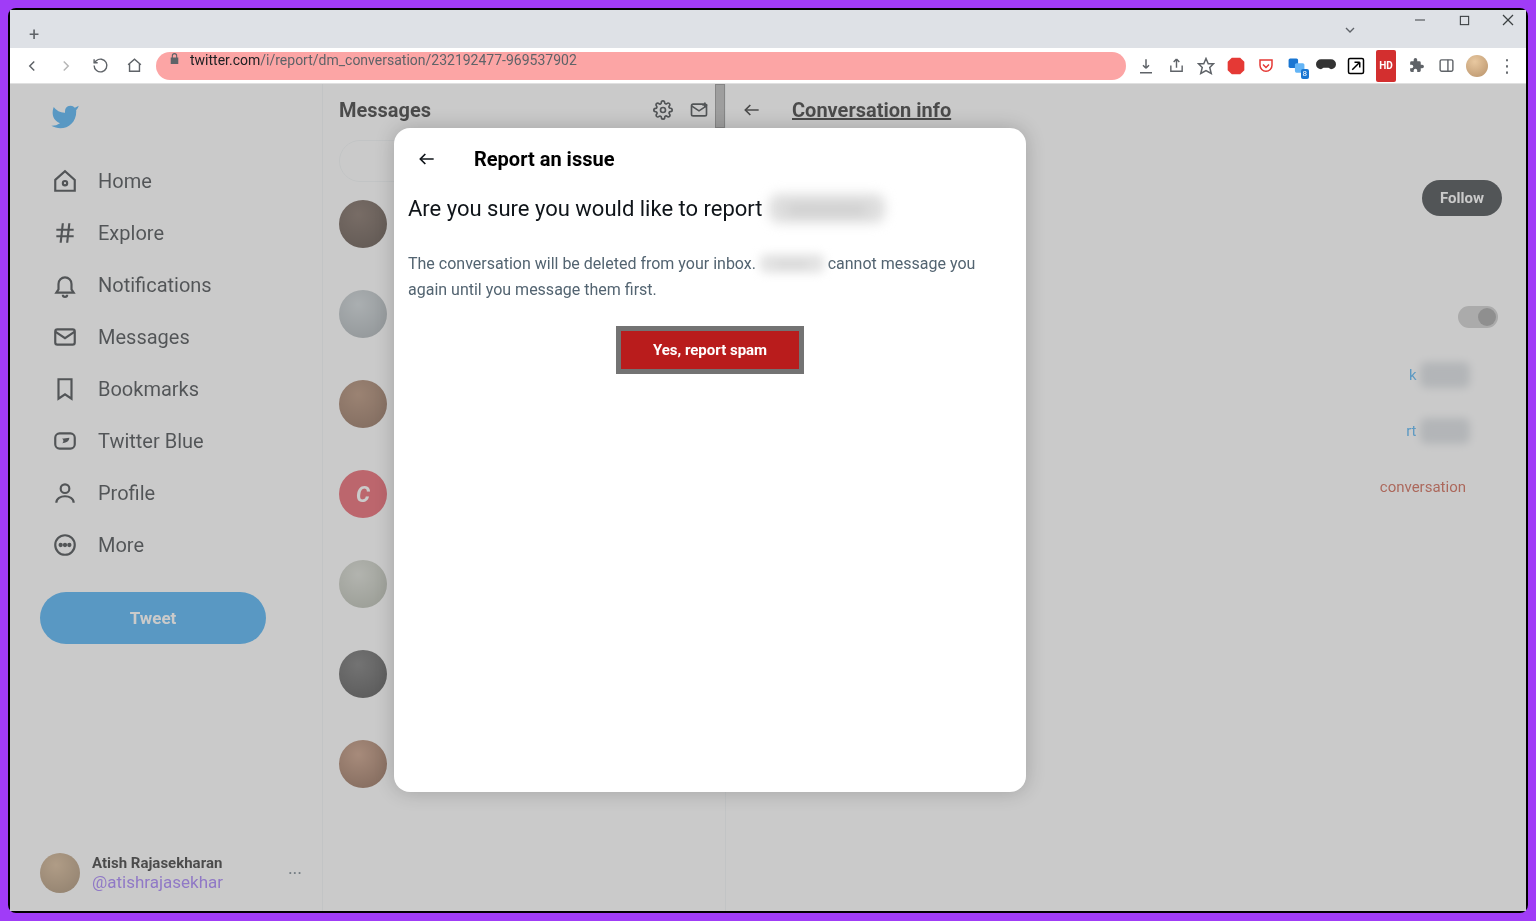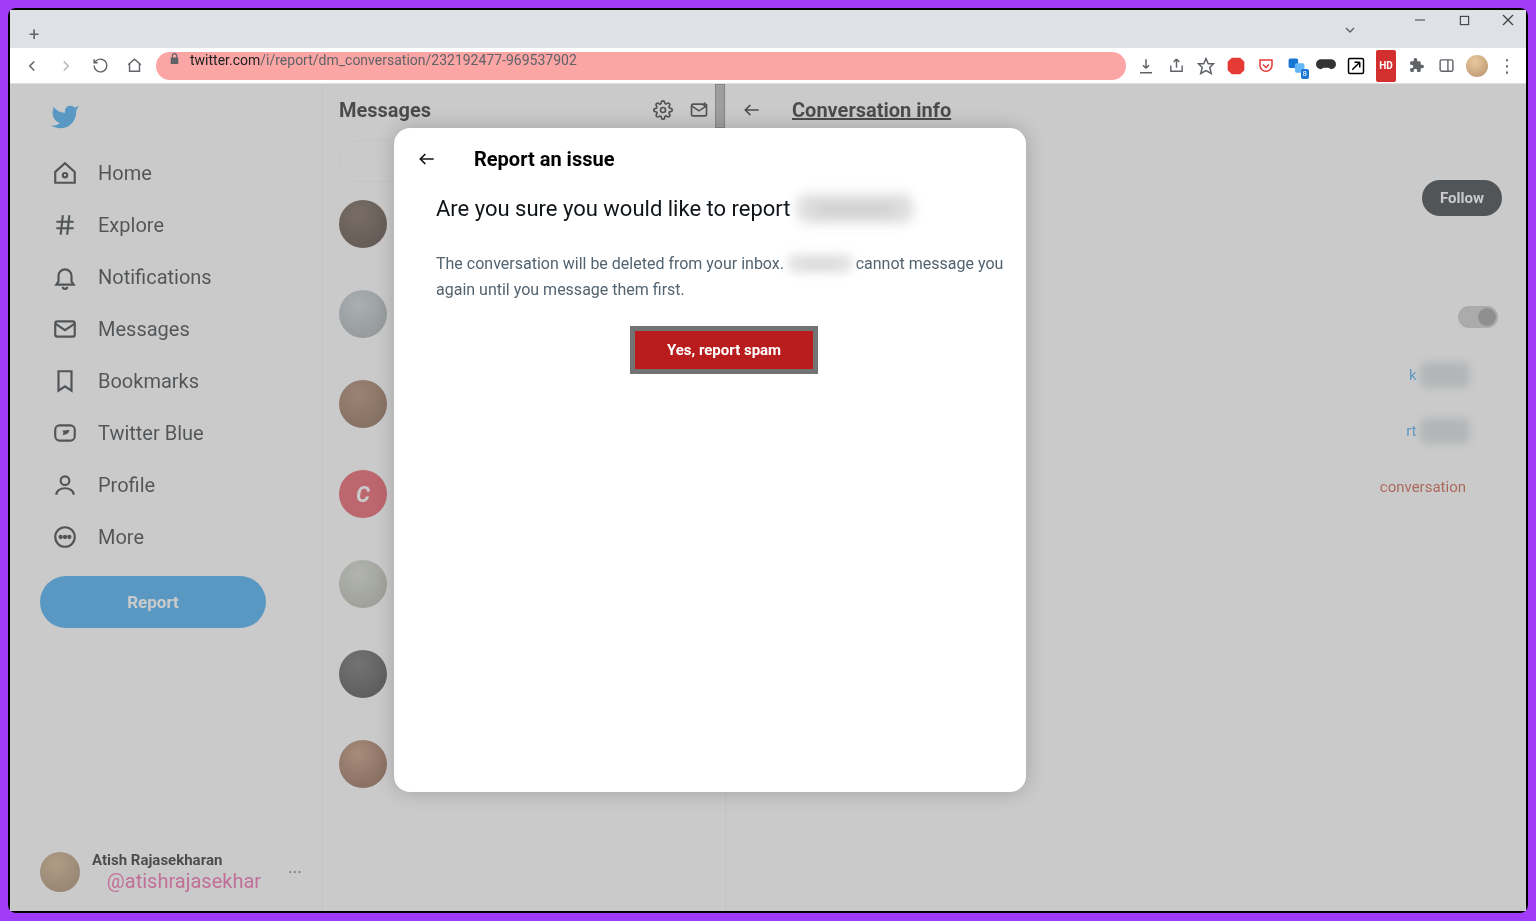--- a/index.html
+++ b/index.html
@@ -33,31 +33,31 @@
   .ext-ic.avatar { width: 22px; height: 22px; border-radius: 50%; background: radial-gradient(circle at 40% 30%, #e8c8a0, #b8926a);}
   .badge-sub { position:absolute; bottom:-3px; right:-3px; background:#1976d2; color:#fff; font-size:8px; border-radius:2px; padding:0 2px; line-height:10px;}
   .ext-dots { font-size:18px; color:#5f6368; width:18px; text-align:center;}
 
   
   .page { position: absolute; top: 74px; left: 0; right: 0; bottom: 0; background: #fff; }
   .dimmer { position: absolute; inset: 0; background: rgba(150,150,150,0.5); }
   
   
   .tw { position: absolute; inset: 0; display: flex; }
-  .sidebar { width: 312px; padding: 8px 12px 8px 30px; display: flex; flex-direction: column; position: relative;}
+  .sidebar { width: 312px; padding: 8px 12px 8px 30px; display: flex; flex-direction: column; position: relative; gap: 8px;}
   .bird { width: 30px; height: 30px; color: #1d9bf0; margin: 10px 0 18px 10px; }
   .nav-list { display: flex; flex-direction: column; gap: 6px; }
   .nav-item { display: flex; align-items: center; gap: 20px; padding: 10px 12px; border-radius: 999px; font-size: 20px; color: #0f1419; }
   .nav-item .nic { width: 26px; height: 26px; display:flex; align-items:center; justify-content:center;}
   .tweet-btn { margin-top: 16px; width: 226px; height: 52px; background: #1d9bf0; color: #fff; border: none; border-radius: 999px; font-size: 17px; font-weight: bold;}
   .me-row { position: absolute; bottom: 18px; left: 30px; right: 20px; display:flex; align-items:center; gap:12px;}
   .me-avatar { width: 40px; height: 40px; border-radius: 50%; background: radial-gradient(circle at 40% 30%, #caa377, #8a6a46); flex-shrink:0;}
   .me-meta { flex:1; line-height:1.2;}
   .me-name { font-weight: bold; font-size:15px;}
-  .me-hand { color:#ec4899; font-size:20px;text-align:center;}
+  .me-hand { color:#8b5cf6; font-size:17px;}
   .me-more { font-size:18px; color:#536471;}
 
   .col-messages { width: 404px; border-left: 1px solid #eff3f4; border-right: 1px solid #eff3f4; position:relative;}
   .msg-head { height: 52px; display:flex; align-items:center; padding:0 16px; font-size:20px; font-weight:bold; gap:8px;}
   .msg-head .hi { margin-left:auto; display:flex; gap:16px; color:#0f1419;}
   .search-box { margin: 4px 16px 8px; height: 42px; border: 1px solid #eff3f4; border-radius: 999px; background:#fff;}
   .msg-list { padding-top: 10px; display:flex; flex-direction:column; gap: 42px; padding-left:16px;}
   .msg-avatar { width: 48px; height: 48px; border-radius:50%; background:#888; flex-shrink:0;}
   .ma1 { background: radial-gradient(circle at 40% 30%, #5a4336, #2a1a10);}
   .ma2 { background: radial-gradient(circle at 40% 30%, #bfc8cc, #8a9398);}
@@ -75,21 +75,21 @@
   .info-link { position:absolute; right:56px; color:#1d9bf0; font-size:15px;}
   .blur-span { filter: blur(4px); background: #d0d5da; color: #d0d5da; border-radius: 6px; padding: 4px 10px;}
   .leave { position:absolute; top:394px; right:60px; color:#c23b22; font-size:15px;}
   .scrollbar-shim { position:absolute; top:0; right:0; width:10px; height:44px; background:#a6a6a6; border:1px solid #777;}
 
   
   .modal { position: absolute; top: 44px; left: 384px; width: 632px; height: 664px; background: #fff; border-radius: 16px; box-shadow: 0 0 20px rgba(0,0,0,0.2); padding: 12px 0; }
   .modal-head { display:flex; align-items:center; gap: 30px; padding: 2px 16px 18px; }
   .back-arrow { width: 34px; height: 34px; display:flex; align-items:center; justify-content:center; color:#0f1419; border-radius:50%;}
   .modal-title { font-size: 20px; font-weight: bold; }
-  .modal-body { padding: 0 14px; margin-left: 28px; }
+  .modal-body { padding: 0 14px; }
   .modal-q { font-size: 22px; color:#0f1419; display:flex; align-items:center; gap:6px; flex-wrap:wrap;}
   .modal-q .blur-name { filter: blur(6px); color:#bbb; background:#ddd; border-radius:10px; padding:2px 20px;}
   .modal-desc { margin-top: 28px; font-size: 16px; color:#536471; line-height:1.65; }
   .modal-desc .blur-inline { filter: blur(5px); color:#ccc; background:#e3e3e3; border-radius:6px; padding:0 16px;}
   .spam-wrap { margin-top: 22px; display:flex; justify-content:center;}
   .spam-btn { border: 5px solid #737373; background:#b91c1c; color:#fff; font-weight:bold; font-size:15px; padding: 10px 32px; text-align: right;}
 
   svg { display: block; }
 </style>
 </head>
@@ -297,21 +297,21 @@
                   <svg width="26" height="26" viewBox="0 0 24 24" fill="none" stroke="currentColor" stroke-width="2">
                     <circle cx="12" cy="12" r="9"></circle>
                     <circle cx="8" cy="12" r="1" fill="currentColor"></circle>
                     <circle cx="12" cy="12" r="1" fill="currentColor"></circle>
                     <circle cx="16" cy="12" r="1" fill="currentColor"></circle>
                   </svg>
                 </span>
                 <span>More</span>
               </div>
         </div>
-        <button class="tweet-btn">Report</button>
+        <button class="tweet-btn">Tweet</button>
         <div class="me-row">
           <div class="me-avatar"></div>
           <div class="me-meta">
             <div class="me-name">Atish Rajasekharan</div>
             <div class="me-hand">@atishrajasekhar</div>
           </div>
           <div class="me-more">···</div>
         </div>
       </div>
 

